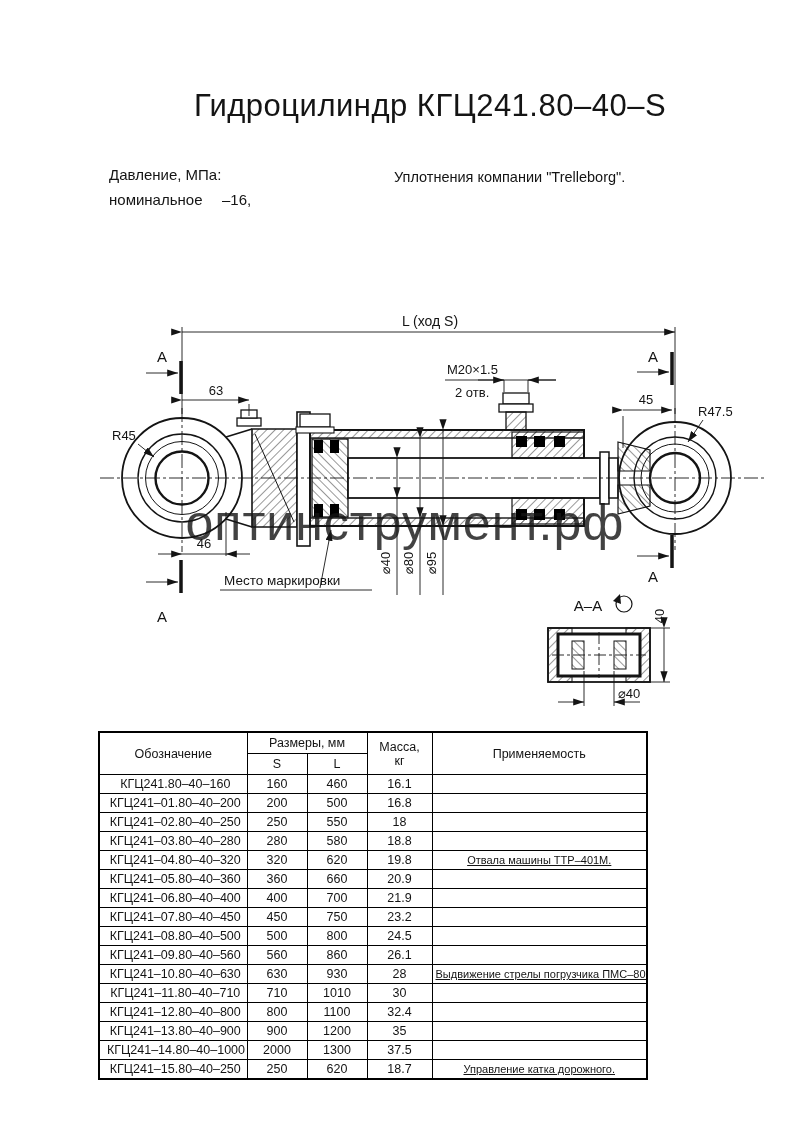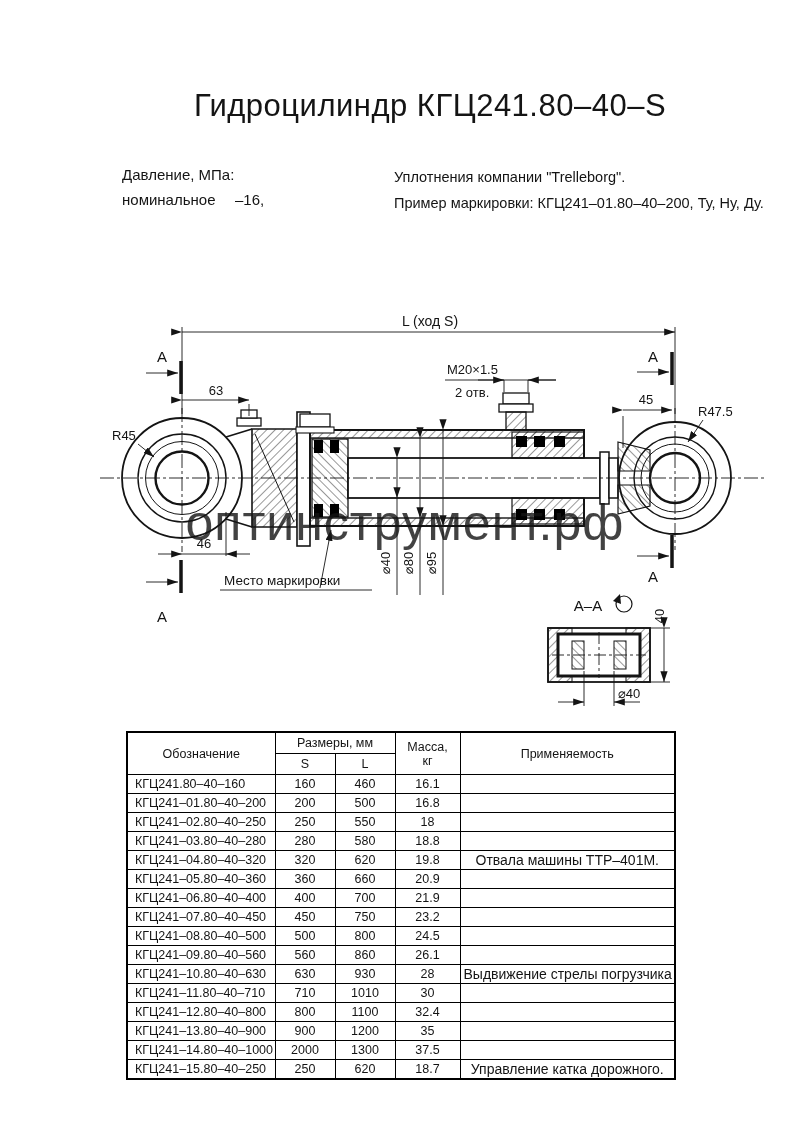--- a/index.html
+++ b/index.html
@@ -1,47 +1,46 @@
 <!DOCTYPE html>
 <html><head>
 <meta charset="utf-8">
 <style>
   html,body{margin:0;padding:0;background:#888;}
   .page{position:relative;width:793px;height:1123px;background:#ffffff;margin:0 auto;
         font-family:"Liberation Sans",sans-serif;color:#141414;overflow:hidden;}
   .title{position:absolute;left:60px;top:88px;width:740px;text-align:center;
          font-size:31px;font-weight:400;letter-spacing:.5px;}
-  .specs{position:absolute;left:122px;top:162px;font-size:15px;line-height:25px;}
+  .specs{position:absolute;left:109px;top:162px;font-size:15px;line-height:25px;}
   .srow .lab{display:inline-block;width:113px;}
   .notes{position:absolute;left:394px;top:164px;font-size:14.5px;line-height:26px;}
   svg.drawing{position:absolute;left:0;top:0;pointer-events:none;}
   svg text{font-family:"Liberation Sans",sans-serif;fill:#141414;}
-  table.parts{position:absolute;left:126px;top:731px;width:548px;border-collapse:collapse;
+  table.parts{position:absolute;left:98px;top:731px;width:548px;border-collapse:collapse;
         border:2px solid #000;font-size:12.5px;table-layout:fixed;}
   table.parts th,table.parts td{border:1px solid #000;font-weight:400;text-align:center;
         padding:0 3px;height:18px;white-space:nowrap;overflow:hidden;}
   table.parts thead th{height:20px;}
-  table.parts td.des{text-align:left;padding-left:7px;margin-top:8px;}
-  table.parts td.app{font-size:14px;}
+  table.parts td.des{text-align:center;padding-left:7px;margin-top:8px;}
+  table.parts td.app{font-size:11px;text-decoration:underline;}
 </style>
 </head>
 <body>
 
 <div class="page">
 
   <div class="title">Гидроцилиндр КГЦ241.80–40–S</div>
 
   <div class="specs">
     <div class="srow"><span class="lab">Давление, МПа:</span><span></span></div>
     <div class="srow"><span class="lab">номинальное</span><span>–16,</span></div>
   </div>
 
   <div class="notes">
     <div>Уплотнения компании "Trelleborg".</div>
-    <div>Пример маркировки: КГЦ241–01.80–40–200, Ту, Ну, Ду.</div>
   </div>
 
   <svg class="drawing" width="793" height="1123" viewBox="0 0 793 1123">
     <defs>
       <marker id="arr" orient="auto" markerWidth="13" markerHeight="8" refX="12" refY="4">
         <path d="M0,0 L12,4 L0,8 z" fill="#141414"></path>
       </marker>
       <pattern id="h" patternUnits="userSpaceOnUse" width="6" height="6" patternTransform="rotate(45)">
         <line x1="0" y1="0" x2="0" y2="6" stroke="#333" stroke-width="1"></line>
       </pattern>

